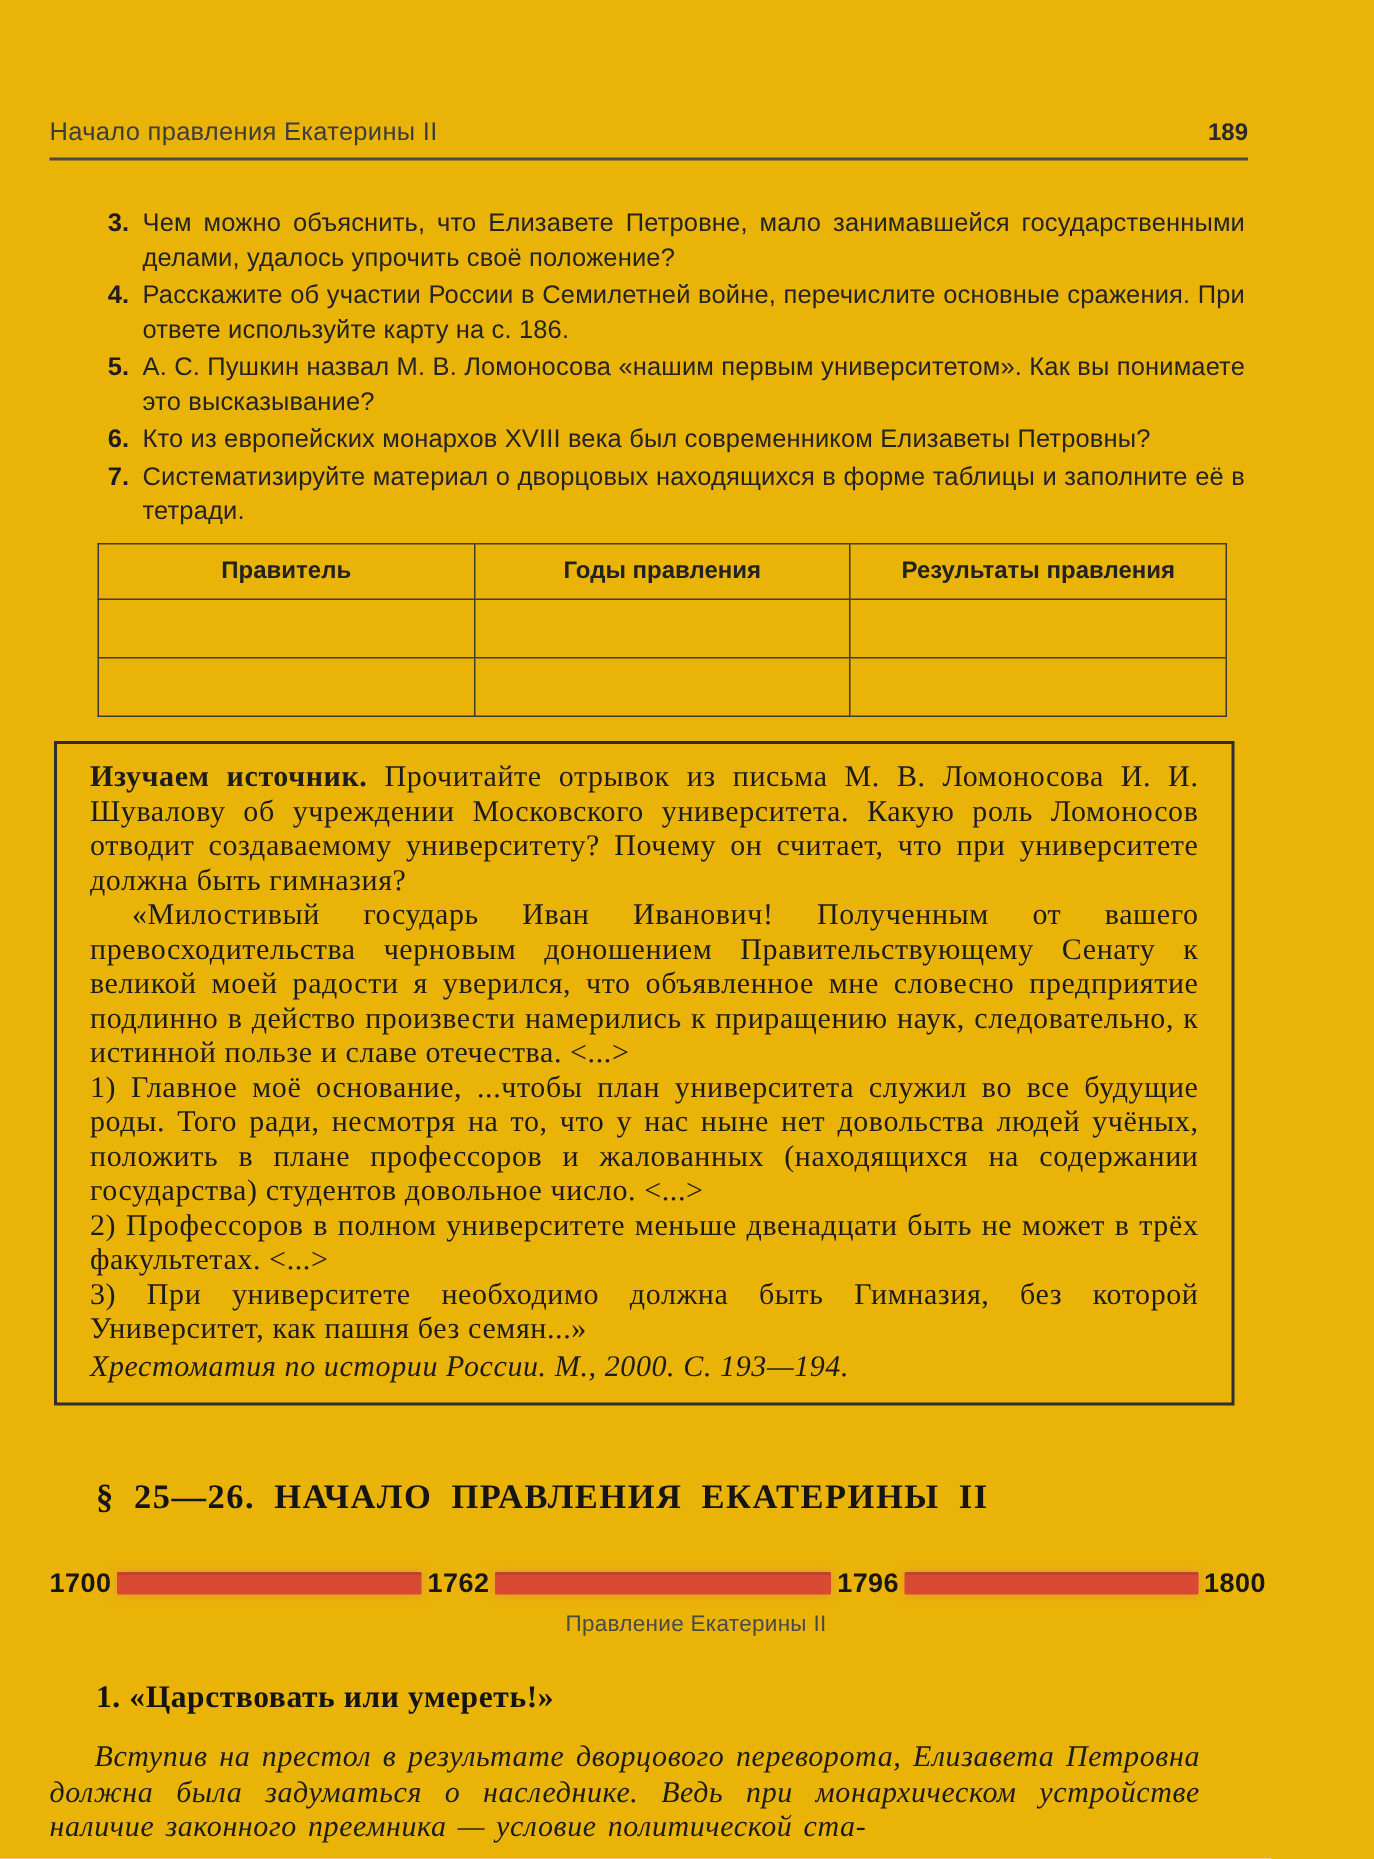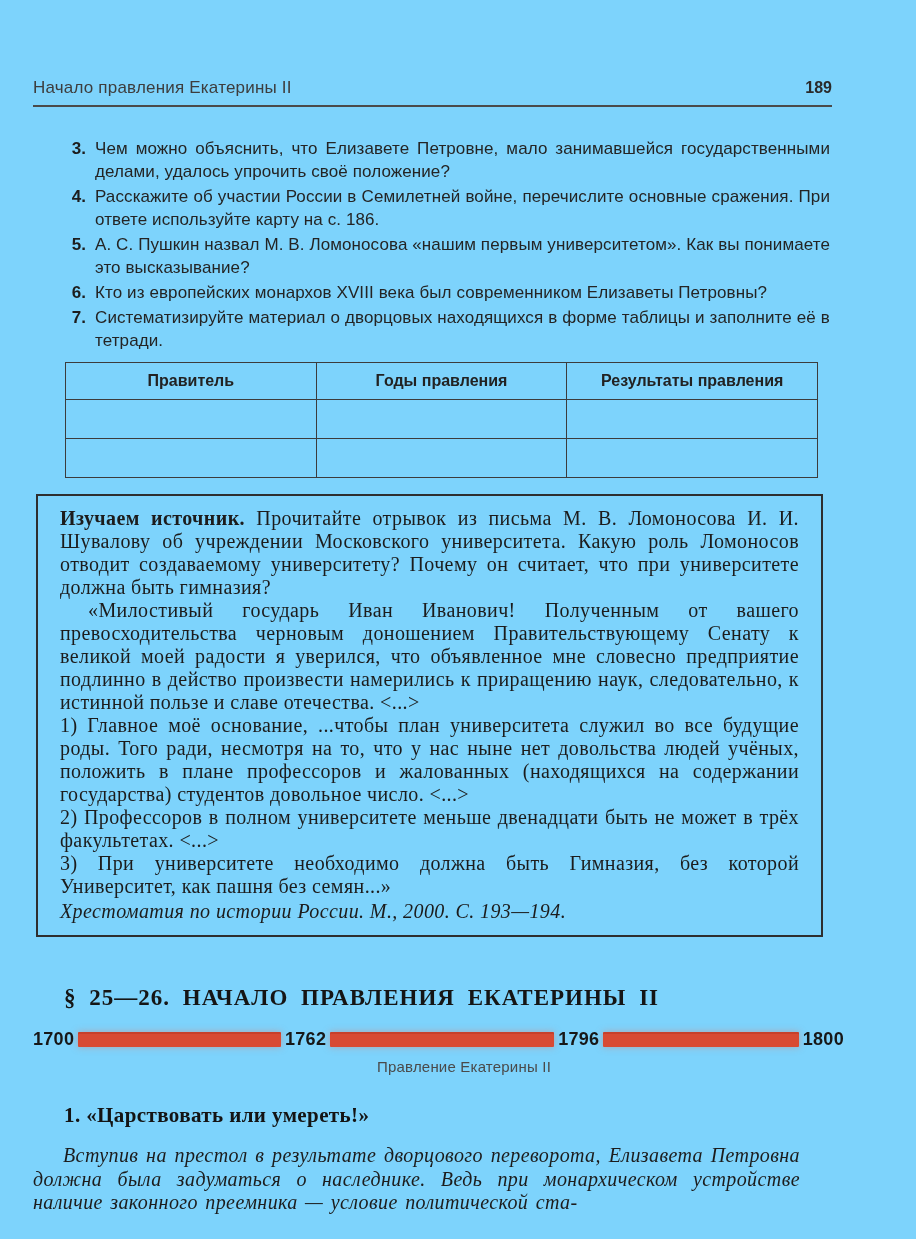--- a/index.html
+++ b/index.html
@@ -1,20 +1,20 @@
 <!DOCTYPE html>
 <html lang="ru"><head>
 <meta charset="utf-8">
 <style>
   html,body{margin:0;padding:0;background:#e8e8e8;}
   .page{
     position:relative;
     width:916px;height:1239px;
     margin:0 auto;
-    background:#7dd3fc;
+    background:#eab308;
     box-sizing:border-box;
     padding-top:78px;
     overflow:hidden;
     font-family:"Liberation Serif","DejaVu Serif",serif;
     color:#1f1f1f;
   }
   
   .running-head{
     display:flex;justify-content:space-between;align-items:baseline;
     margin:0 84px 0 33px;
@@ -61,21 +61,21 @@
   .source-box .sb-source{font-style:italic;margin-top:2px;}
   
   .section-title{
     margin:48px 60px 0 64px;
     font-size:23px;font-weight:bold;color:#151515;
     letter-spacing:1px;word-spacing:6px;
   }
   
   .timeline{
     display:flex;align-items:center;
-    margin:18px 72px 0 33px;
+    margin:34px 72px 0 33px;
     font-family:"Liberation Sans","DejaVu Sans",sans-serif;
   }
   .tl-year{flex:0 0 auto;font-size:18px;font-weight:bold;color:#171717;letter-spacing:.3px;}
   .tl-bar{
     height:15px;margin:0 4px;border-radius:1px;
     background:#d84a33;
     box-shadow:inset 0 2px 0 rgba(120,20,10,.18), 0 0 7px rgba(228,120,100,.5);
   }
   .tl-bar.b1{flex-grow:192;}
   .tl-bar.b2{flex-grow:212;}

